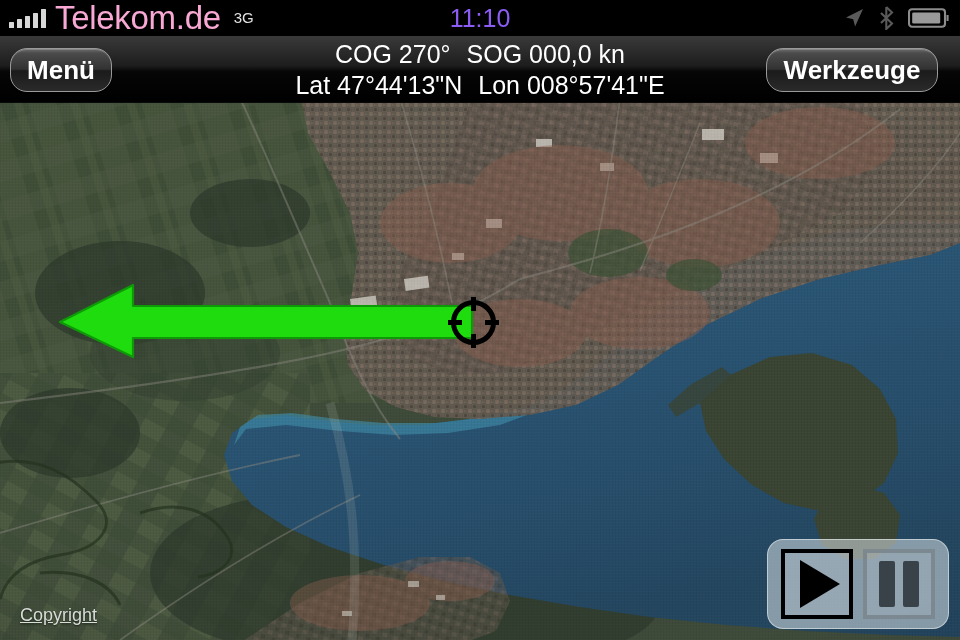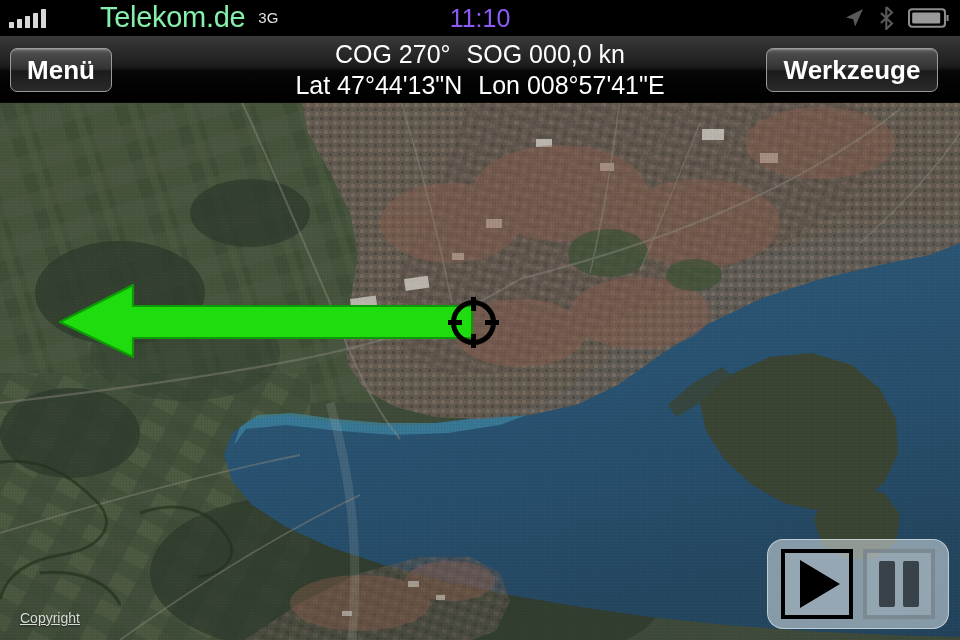--- a/index.html
+++ b/index.html
@@ -25,22 +25,22 @@
   .sig-bars{ display:flex; align-items:flex-end; gap:3px; height:19px; }
   .sig-bars i{
     display:block; width:5px; background:#d8d8d8; border-radius:0.5px;
   }
   .sig-bars i:nth-child(1){ height:6px; }
   .sig-bars i:nth-child(2){ height:9px; }
   .sig-bars i:nth-child(3){ height:12px; }
   .sig-bars i:nth-child(4){ height:15px; }
   .sig-bars i:nth-child(5){ height:19px; }
   #carrier-name{
-    color:#86efac; font-size:29px; letter-spacing:-0.3px;
-    line-height:1; position:relative; top:-1px;margin-left:45px;
+    color:#f9a8d4; font-size:33px; letter-spacing:-0.3px;
+    line-height:1; position:relative; top:-1px;
   }
   #network-type{
     color:#e2e2e2; font-size:15px; line-height:1;
     position:relative; top:-1px; margin-left:4px;
   }
   #status-time{
     position:absolute; left:0; right:0; top:0; height:36px;
     display:flex; align-items:center; justify-content:center;
     color:#8b5cf6; font-size:25px; letter-spacing:0px;
     pointer-events:none;
@@ -55,21 +55,21 @@
   #toolbar{
     position:absolute; left:0; top:36px; width:960px; height:67px;
     background:linear-gradient(to bottom,
         #3a3a3a 0%, #2e2e2e 18%, #1d1d1d 45%,
         #060606 54%, #000000 100%);
     border-bottom:1px solid #0a0a0a;
   }
   .tb-btn{
     position:absolute; top:12px; height:44px;
     border:1px solid #9a9a9a;
-    border-radius:7px;
+    border-radius:17px;
     background:linear-gradient(to bottom,
         #6d6d6d 0%, #4b4b4b 10%, #323232 48%,
         #1b1b1b 52%, #2a2a2a 100%);
     color:#ffffff; font-size:26px; font-weight:bold;
     display:flex; align-items:center; justify-content:center;
     box-shadow:inset 0 1px 0 rgba(255,255,255,0.18), 0 1px 1px rgba(0,0,0,0.7);
     cursor:pointer; user-select:none;
     letter-spacing:0px; padding:0 14px;
   }
   #menu-button{ left:10px; min-width:102px; }
@@ -163,21 +163,21 @@
   }
   .pause-bar{
     width:16px; height:46px;
     background:rgba(48,58,64,0.92);
     border-radius:2px;
   }
 
   
   #copyright-link{
     position:absolute; left:20px; bottom:14px;
-    color:#d8dcd8; font-size:14px;
+    color:#d8dcd8; font-size:18px;
     text-decoration:underline;
     text-shadow:0 1px 2px rgba(0,0,0,.65);
     cursor:pointer; user-select:none;
     letter-spacing:0px;
   }
 </style>
 </head>
 <body>
 
 <div id="app">

